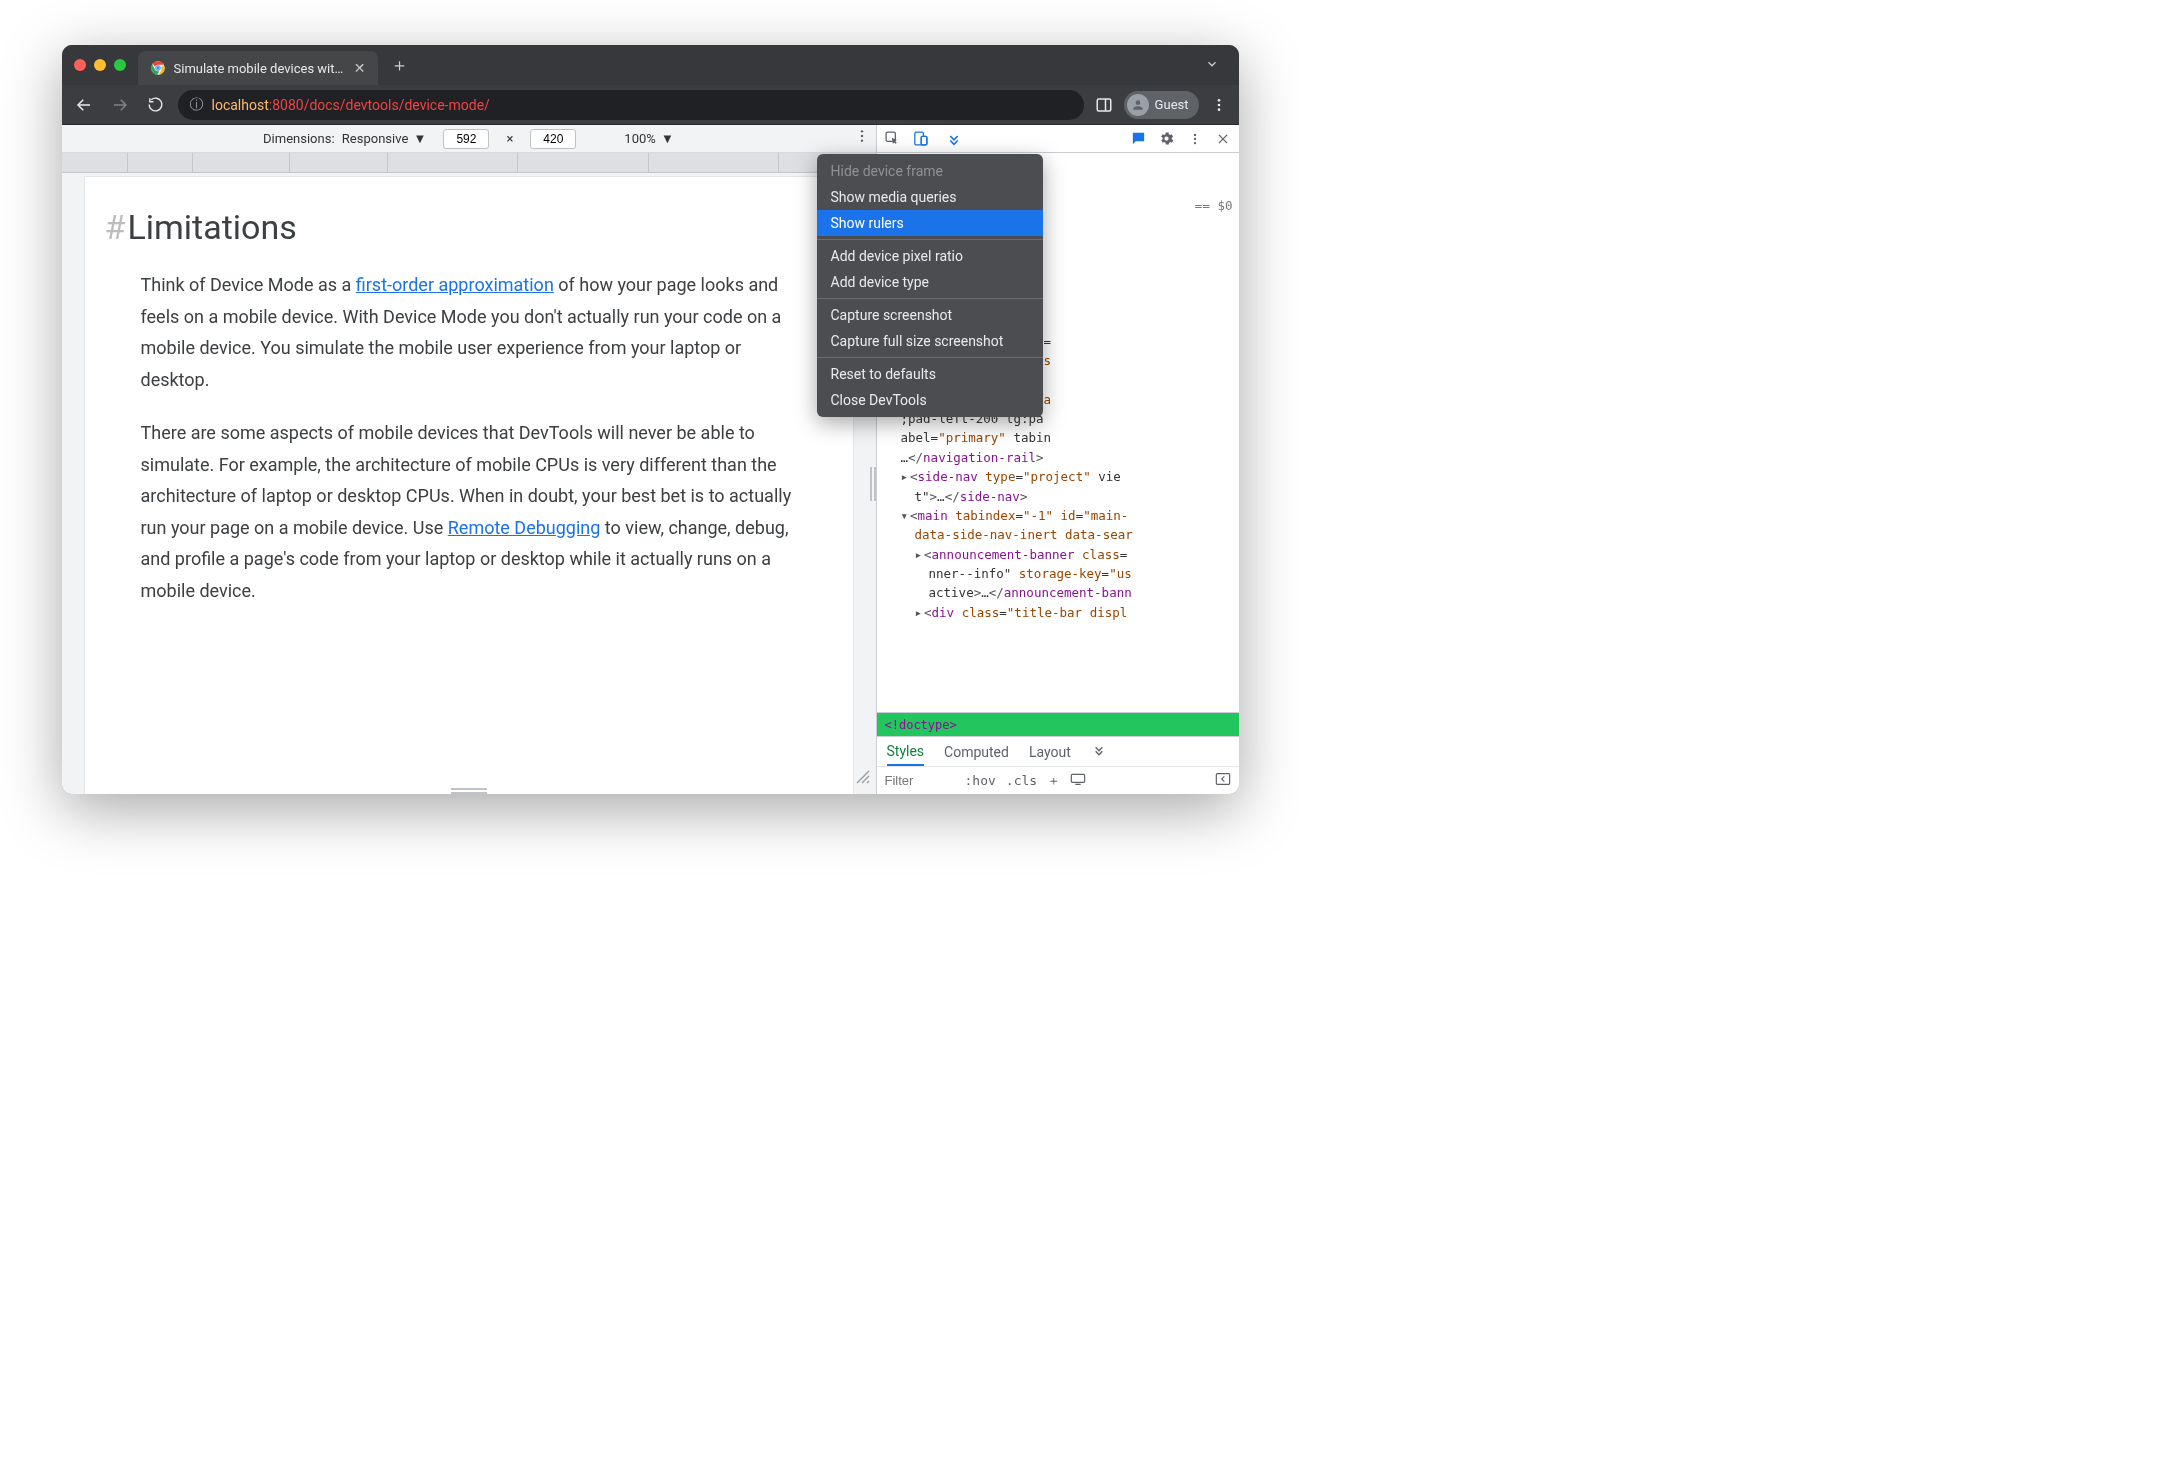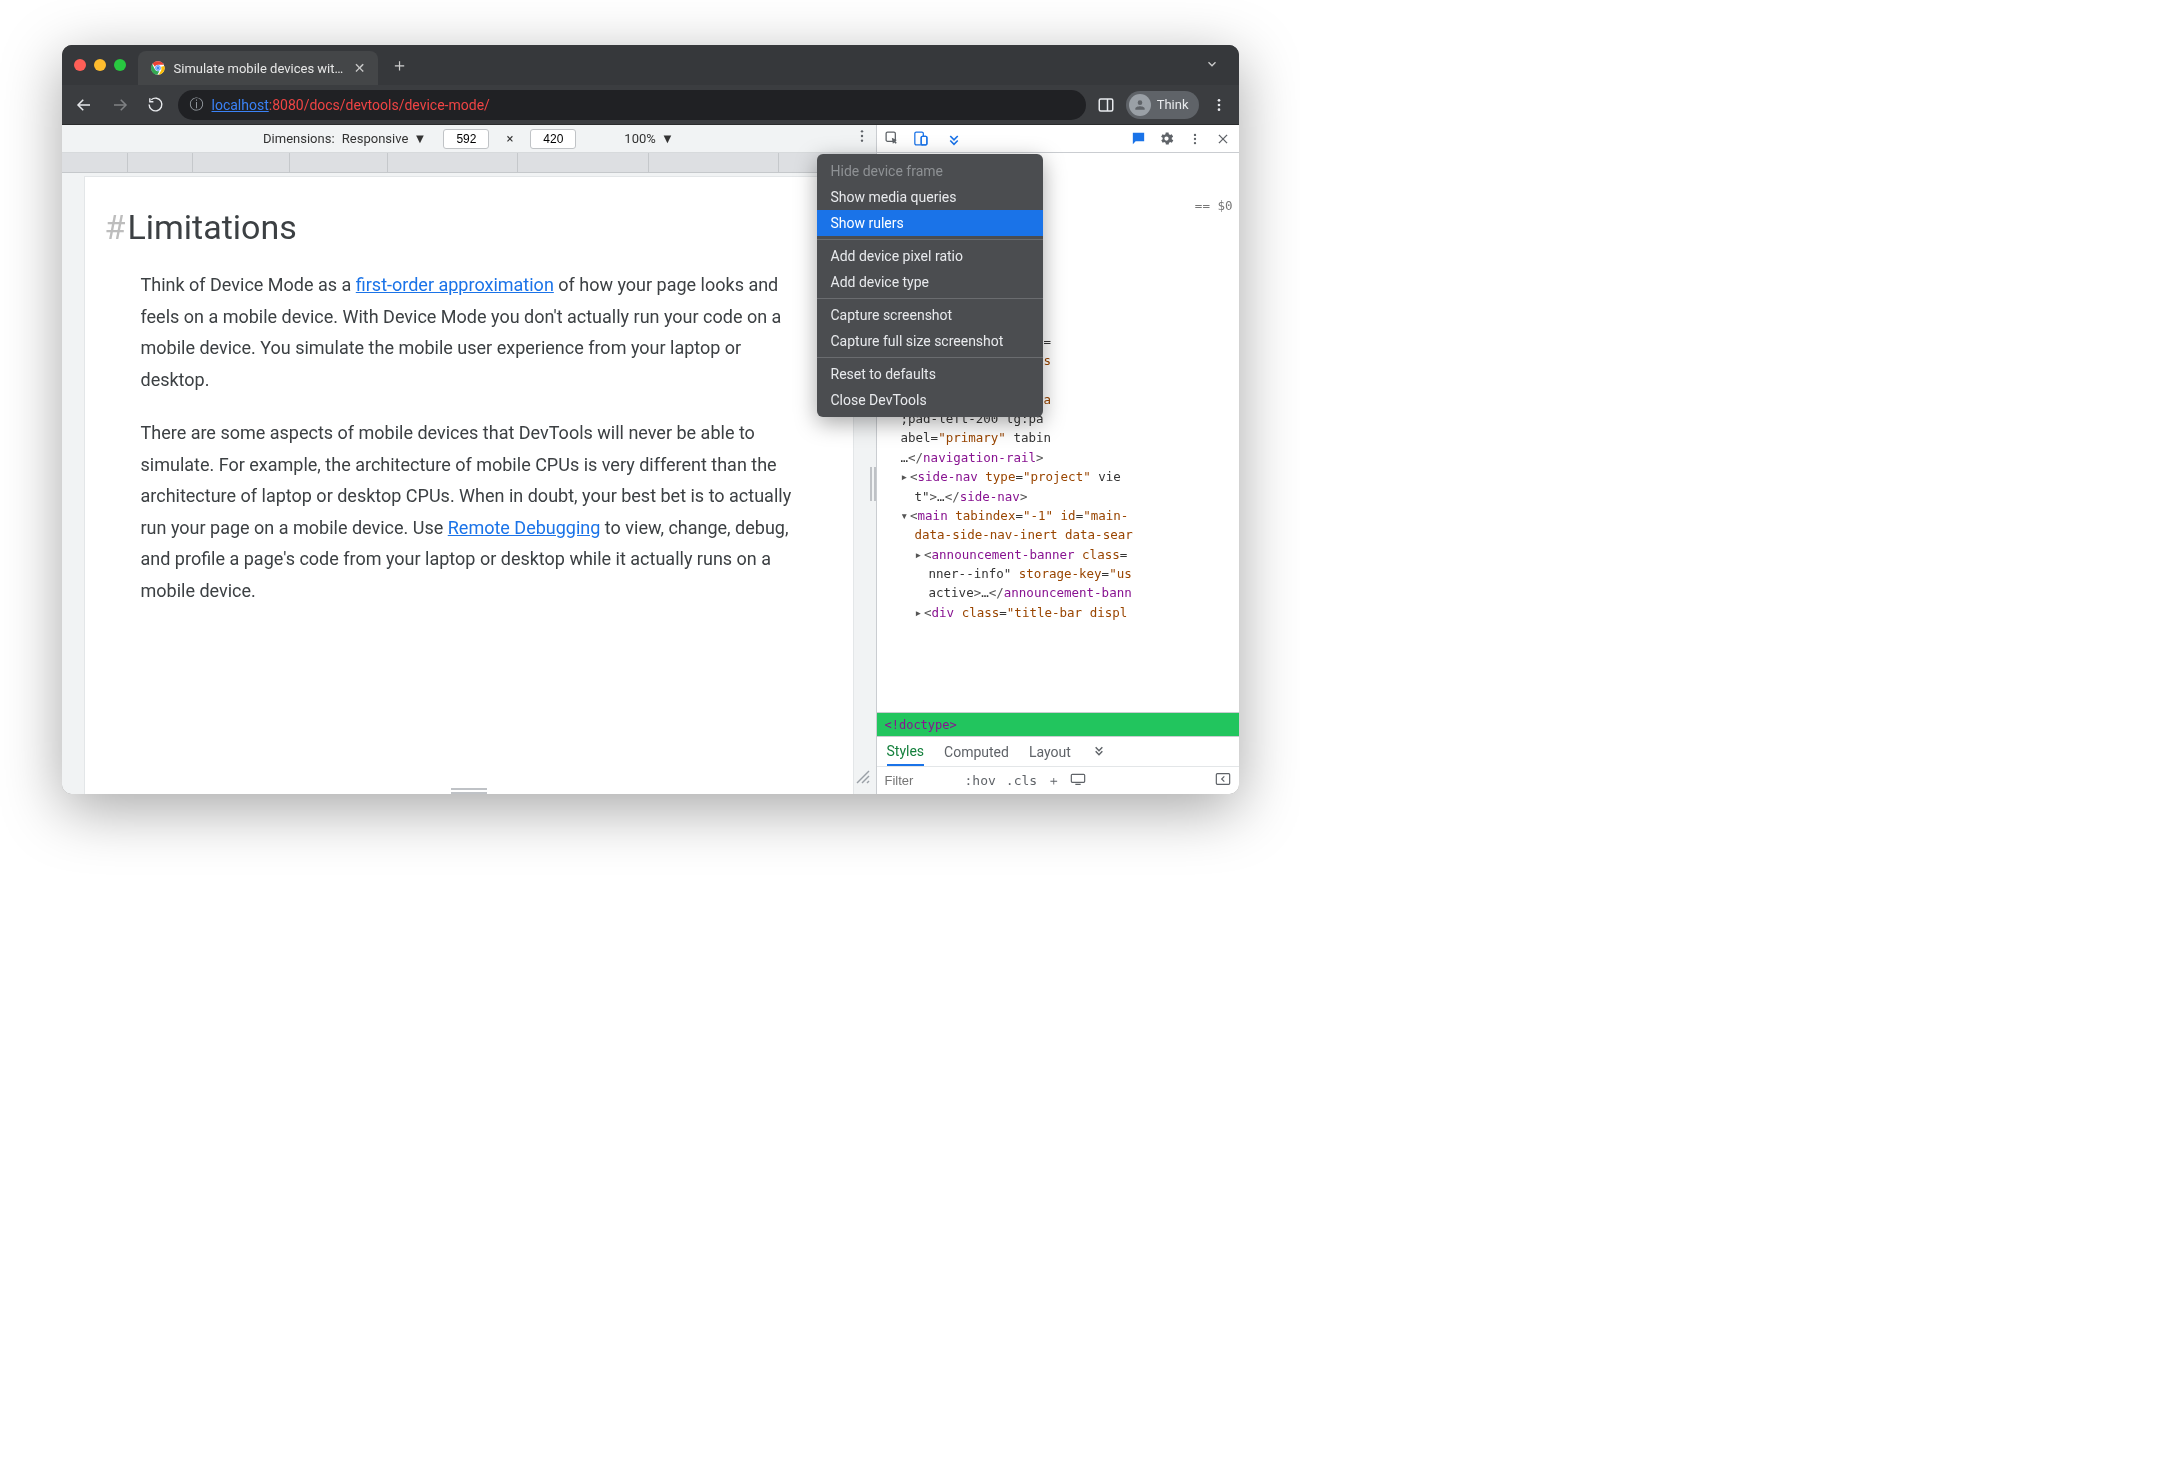--- a/index.html
+++ b/index.html
@@ -52,21 +52,21 @@
   border-bottom: 1px solid #2a2b2c;
 }
 .nav-btn{ width:28px;height:28px;display:flex;align-items:center;justify-content:center;border-radius:50%;color:#ccc;cursor:pointer;}
 .nav-btn.disabled{opacity:.4;cursor:default;}
 .urlfield {
   flex:1; height:30px; background:#202124; border-radius:15px;
   display:flex; align-items:center; padding:0 12px; gap:8px;
   color:#e8eaed; font-size:14px;
 }
 .urlfield .info-ic{color:#9aa0a6;font-size:14px;}
-.urlfield .host{color:#3b82f6;text-decoration:underline;}
+.urlfield .host{color:#fdba74;}
 .urlfield .path{color:#ef4444;}
 .toolbar-ic{width:24px;height:24px;display:flex;align-items:center;justify-content:center;color:#e8eaed;cursor:pointer;}
 .guest-pill{display:flex;align-items:center;gap:6px;background:#5f6368;border-radius:14px;padding:3px 10px 3px 3px;color:#e8eaed;font-size:13px;cursor:pointer;}
 .guest-av{width:22px;height:22px;background:#9aa0a6;border-radius:50%;display:flex;align-items:center;justify-content:center;}
 .guest-av svg{width:14px;height:14px;fill:#5f6368;}
 
 .main { flex:1; display:flex; background:#fff; position:relative; }
 
 .vpcol { flex:1; display:flex; flex-direction:column; border-right:1px solid #cacdd1; }
 .devbar { height:28px; background:#f1f3f4; display:flex; align-items:center; gap:8px; padding:0 10px; font-size:13px; color:#333; border-bottom:1px solid #d7dadc; position:relative;}
@@ -176,21 +176,21 @@
           <rect x="3" y="4" width="18" height="16" rx="2"></rect>
           <line x1="14" y1="4" x2="14" y2="20"></line>
         </svg>
     </div>
     <div class="guest-pill">
       <span class="guest-av">
           <svg viewBox="0 0 24 24">
             <path d="M12 12a4 4 0 1 0-4-4 4 4 0 0 0 4 4zm0 2c-3 0-8 1.5-8 4v2h16v-2c0-2.5-5-4-8-4z"></path>
           </svg>
         </span>
-      <span>Think</span>
+      <span>Guest</span>
     </div>
     <div class="toolbar-ic">
       <svg width="16" height="16" viewBox="0 0 24 24" fill="#e8eaed">
           <circle cx="12" cy="5" r="2"></circle>
           <circle cx="12" cy="12" r="2"></circle>
           <circle cx="12" cy="19" r="2"></circle>
         </svg>
     </div>
   </div>
 

